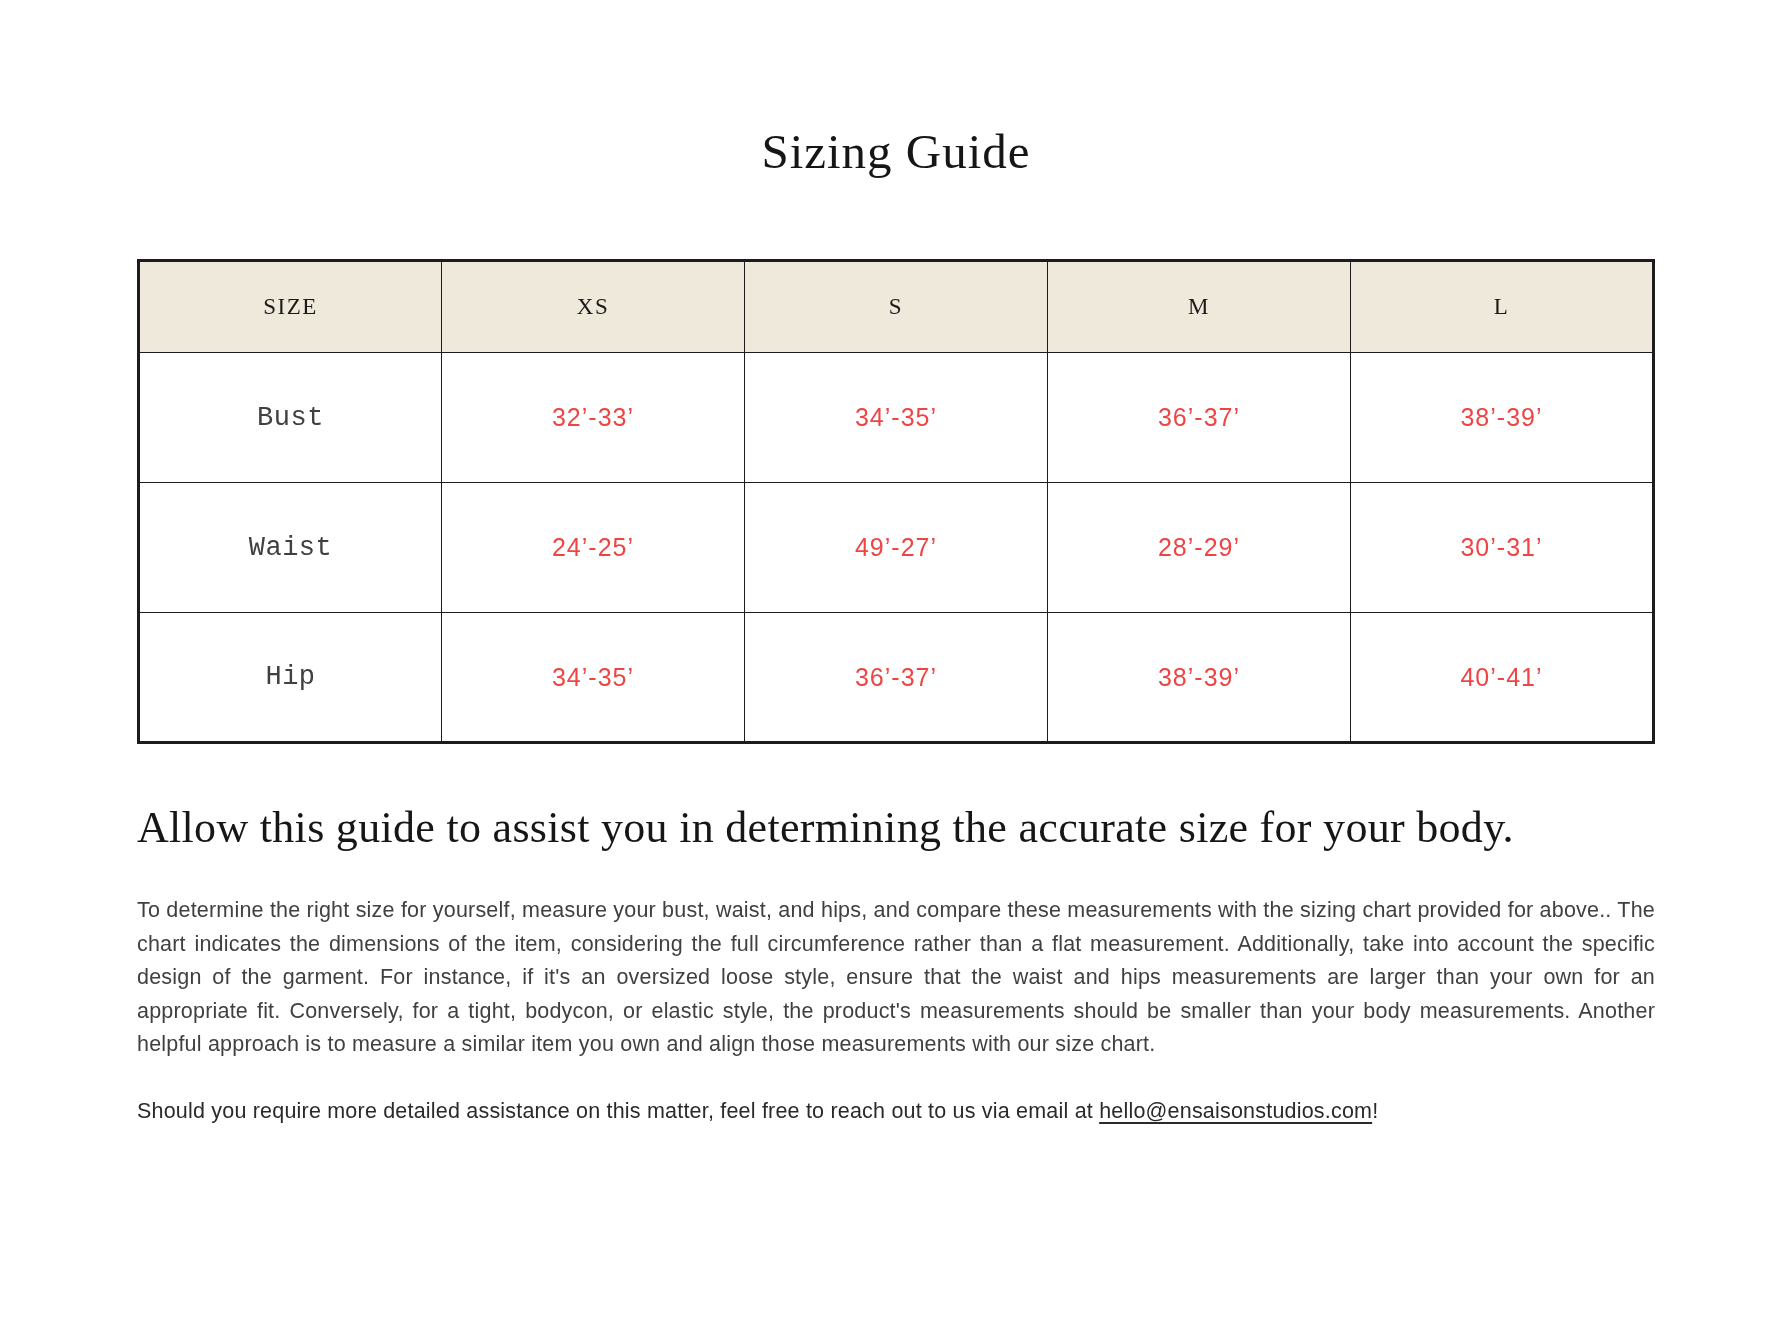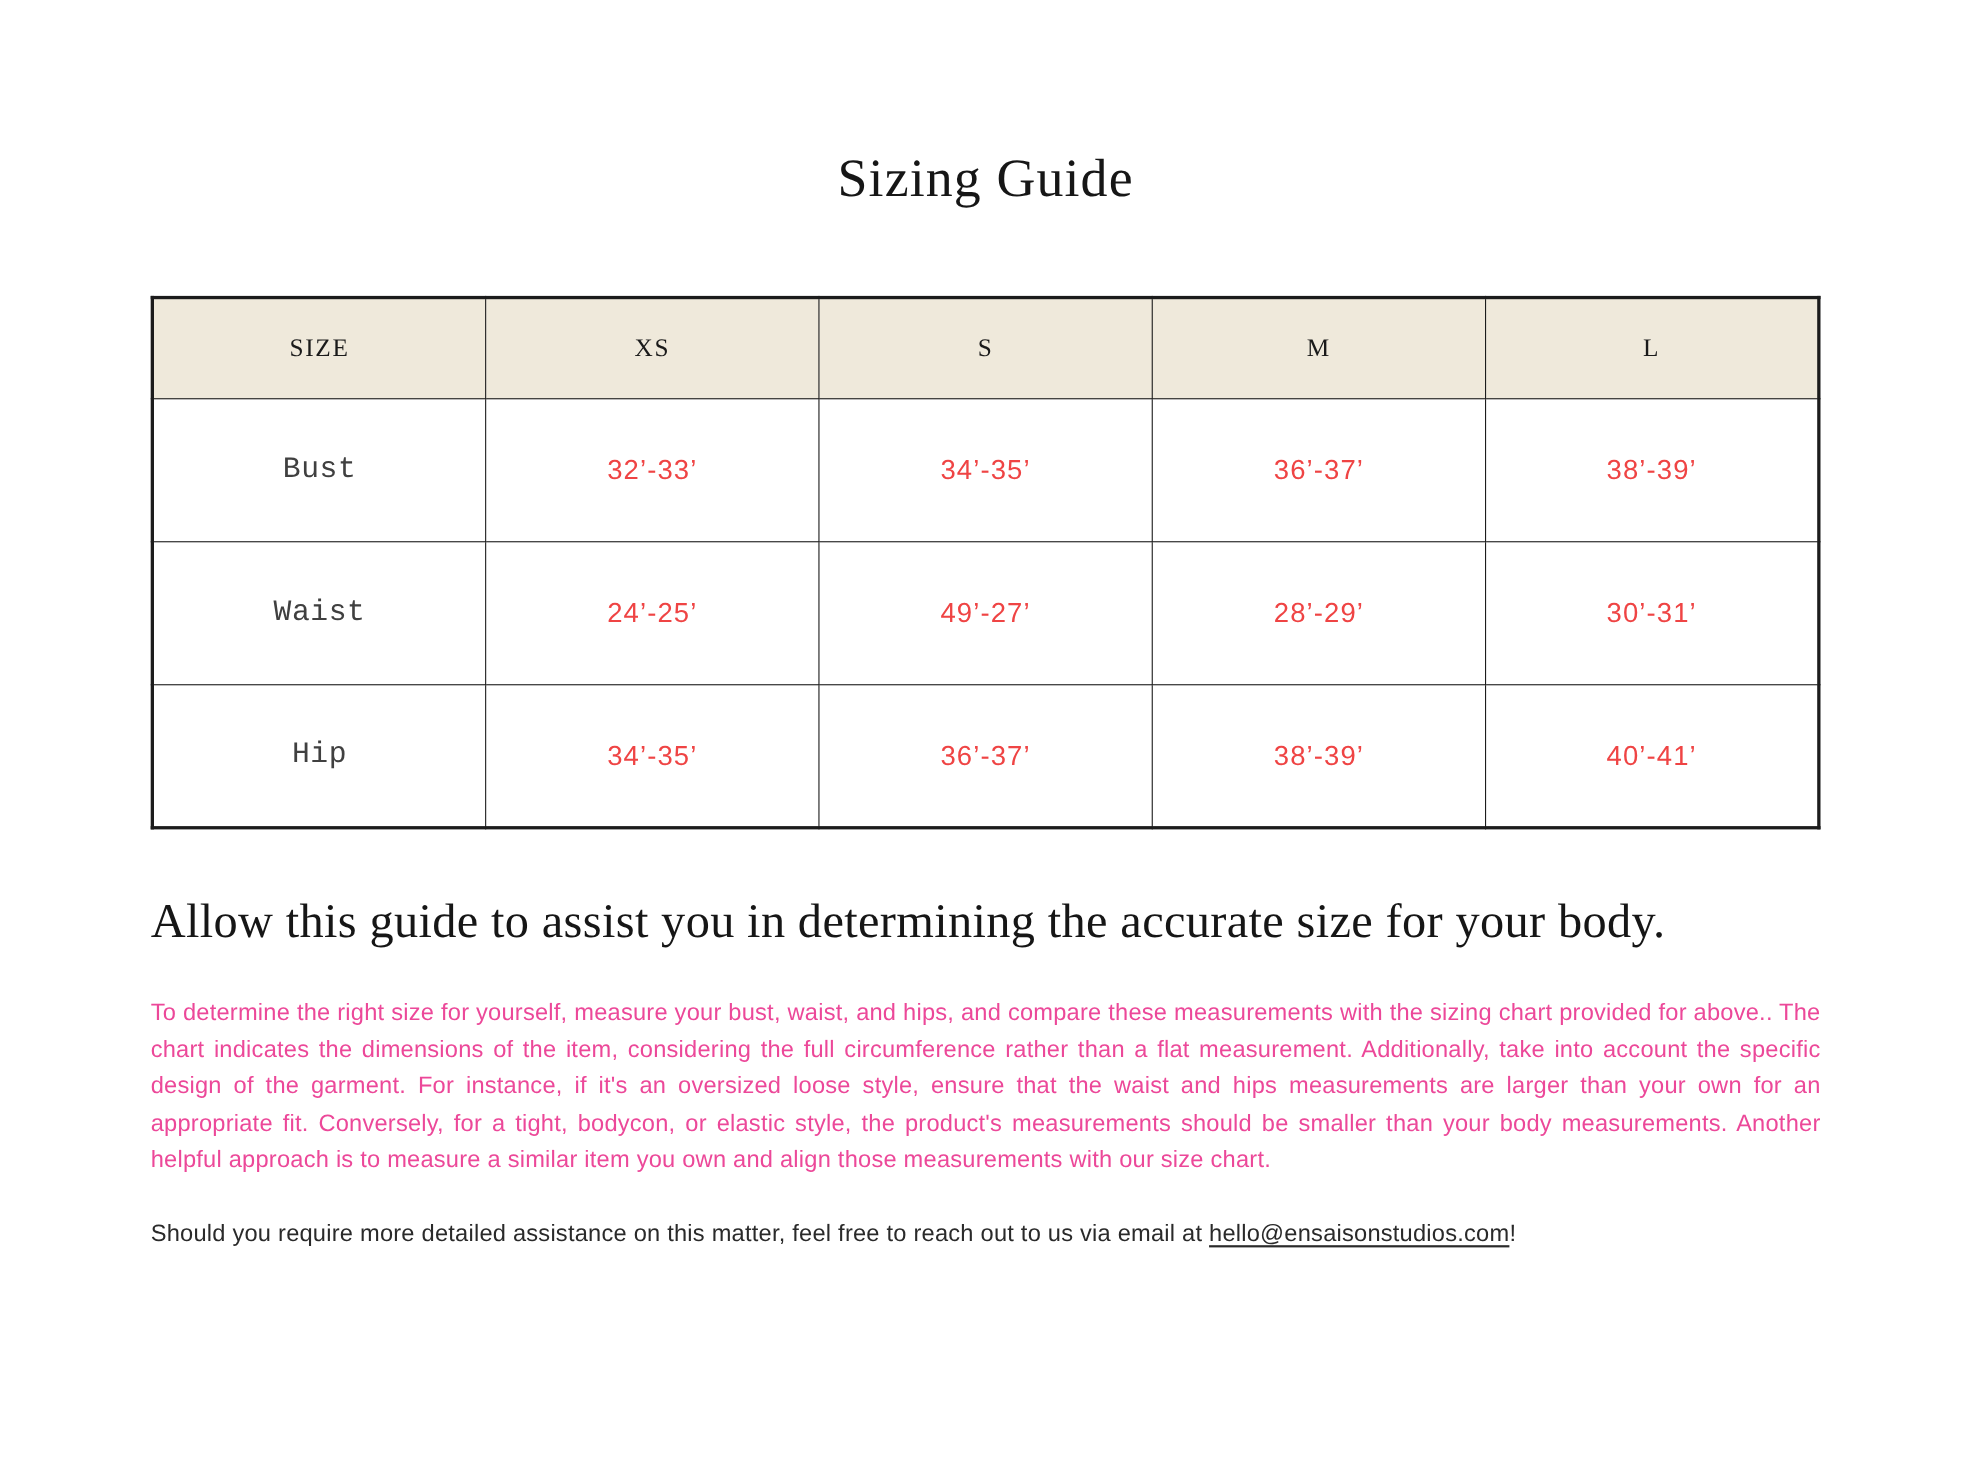--- a/index.html
+++ b/index.html
@@ -8,21 +8,21 @@
     width: 1792px;
     height: 1344px;
     background: #ffffff;
     font-family: "Liberation Sans", sans-serif;
     color: #1f1f1f;
   }
 
   .page {
     width: 1792px;
     height: 1344px;
-    padding: 10px 137px;
+    padding: 0 137px;
     overflow: hidden;
   }
 
   .page-title {
     margin-top: 122px;
     text-align: center;
     font-family: "Liberation Serif", serif;
     font-weight: 400;
     font-size: 49px;
     line-height: 60px;
@@ -78,21 +78,21 @@
     line-height: 40px;
     letter-spacing: 0.3px;
     color: #161616;
   }
 
   .guide-body {
     margin-top: 46px;
     font-size: 21.5px;
     line-height: 33.5px;
     text-align: justify;
-    color: #ec4899;
+    color: #404040;
     letter-spacing: 0.2px;
   }
 
   .guide-contact {
     margin-top: 33px;
     font-size: 21.5px;
     line-height: 33.5px;
     color: #2a2a2a;
     letter-spacing: 0.2px;
   }

